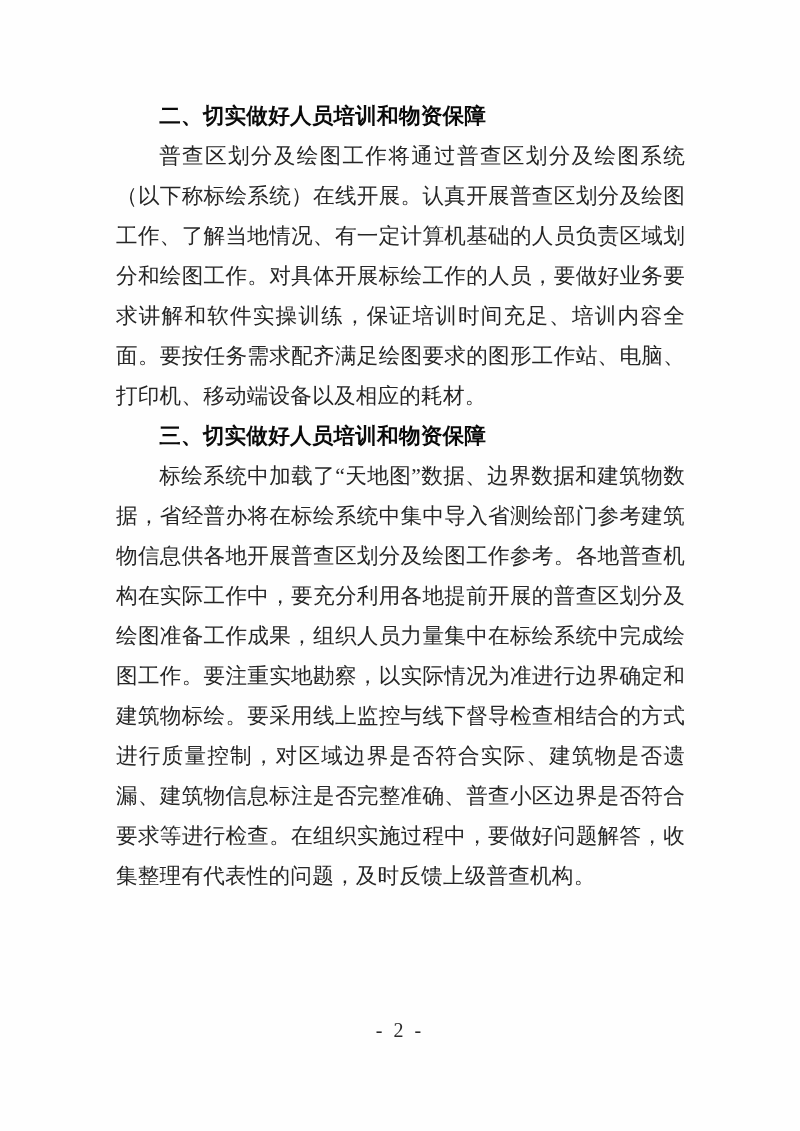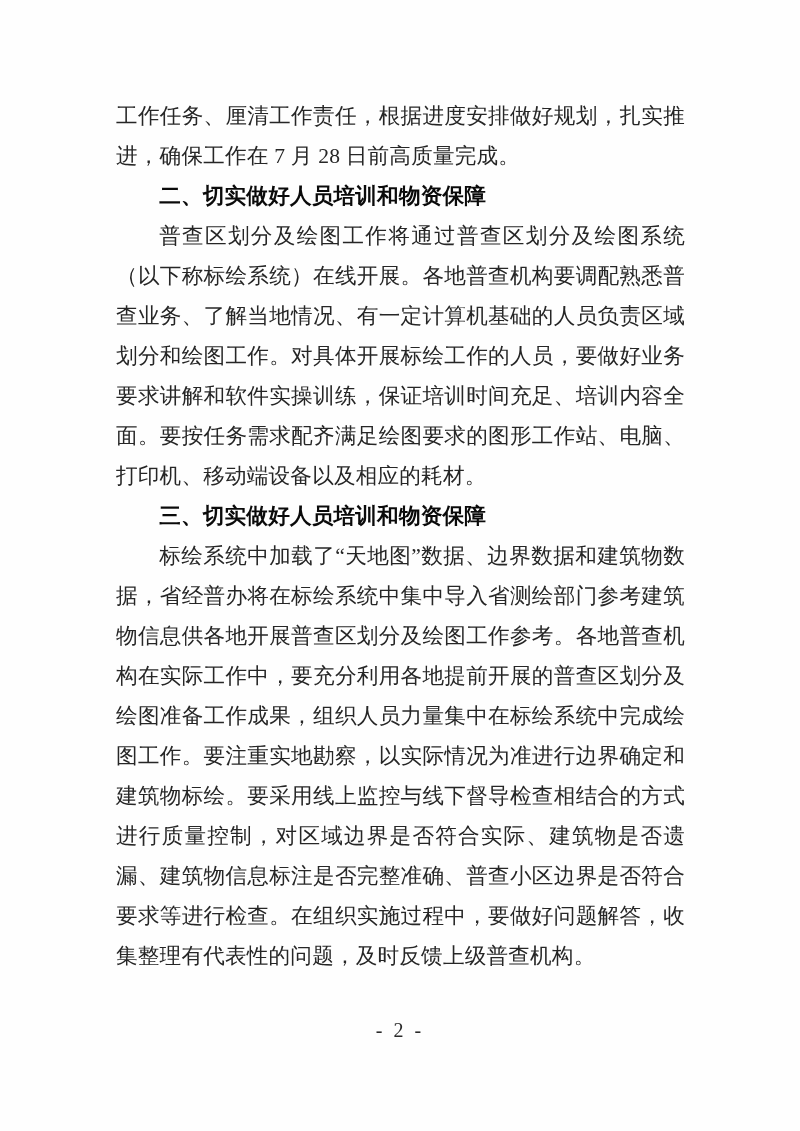--- a/index.html
+++ b/index.html
@@ -52,20 +52,19 @@
     line-height: 34px;
     color: #2a2a2a;
     letter-spacing: 3px;
   }
 </style>
 </head>
 <body>
 
 <div class="page">
   <div class="body-text" id="doc-body">
-      <div class="paragraph">工作任务、厘清工作责任，根据进度安排做好规划，扎实推进，确保工作在 7 月 28 日前高质量完成。</div>
       <div class="heading indent">二、切实做好人员培训和物资保障</div>
-      <div class="paragraph indent">普查区划分及绘图工作将通过普查区划分及绘图系统（以下称标绘系统）在线开展。各地普查机构要调配熟悉普查业务、了解当地情况、有一定计算机基础的人员负责区域划分和绘图工作。对具体开展标绘工作的人员，要做好业务要求讲解和软件实操训练，保证培训时间充足、培训内容全面。要按任务需求配齐满足绘图要求的图形工作站、电脑、打印机、移动端设备以及相应的耗材。</div>
+      <div class="paragraph indent">普查区划分及绘图工作将通过普查区划分及绘图系统（以下称标绘系统）在线开展。认真开展普查区划分及绘图工作、了解当地情况、有一定计算机基础的人员负责区域划分和绘图工作。对具体开展标绘工作的人员，要做好业务要求讲解和软件实操训练，保证培训时间充足、培训内容全面。要按任务需求配齐满足绘图要求的图形工作站、电脑、打印机、移动端设备以及相应的耗材。</div>
       <div class="heading indent">三、切实做好人员培训和物资保障</div>
       <div class="paragraph indent">标绘系统中加载了“天地图”数据、边界数据和建筑物数据，省经普办将在标绘系统中集中导入省测绘部门参考建筑物信息供各地开展普查区划分及绘图工作参考。各地普查机构在实际工作中，要充分利用各地提前开展的普查区划分及绘图准备工作成果，组织人员力量集中在标绘系统中完成绘图工作。要注重实地勘察，以实际情况为准进行边界确定和建筑物标绘。要采用线上监控与线下督导检查相结合的方式进行质量控制，对区域边界是否符合实际、建筑物是否遗漏、建筑物信息标注是否完整准确、普查小区边界是否符合要求等进行检查。在组织实施过程中，要做好问题解答，收集整理有代表性的问题，及时反馈上级普查机构。</div>
     </div>
   <div class="footer">- 2 -</div>
 </div>
 
 </body></html>

